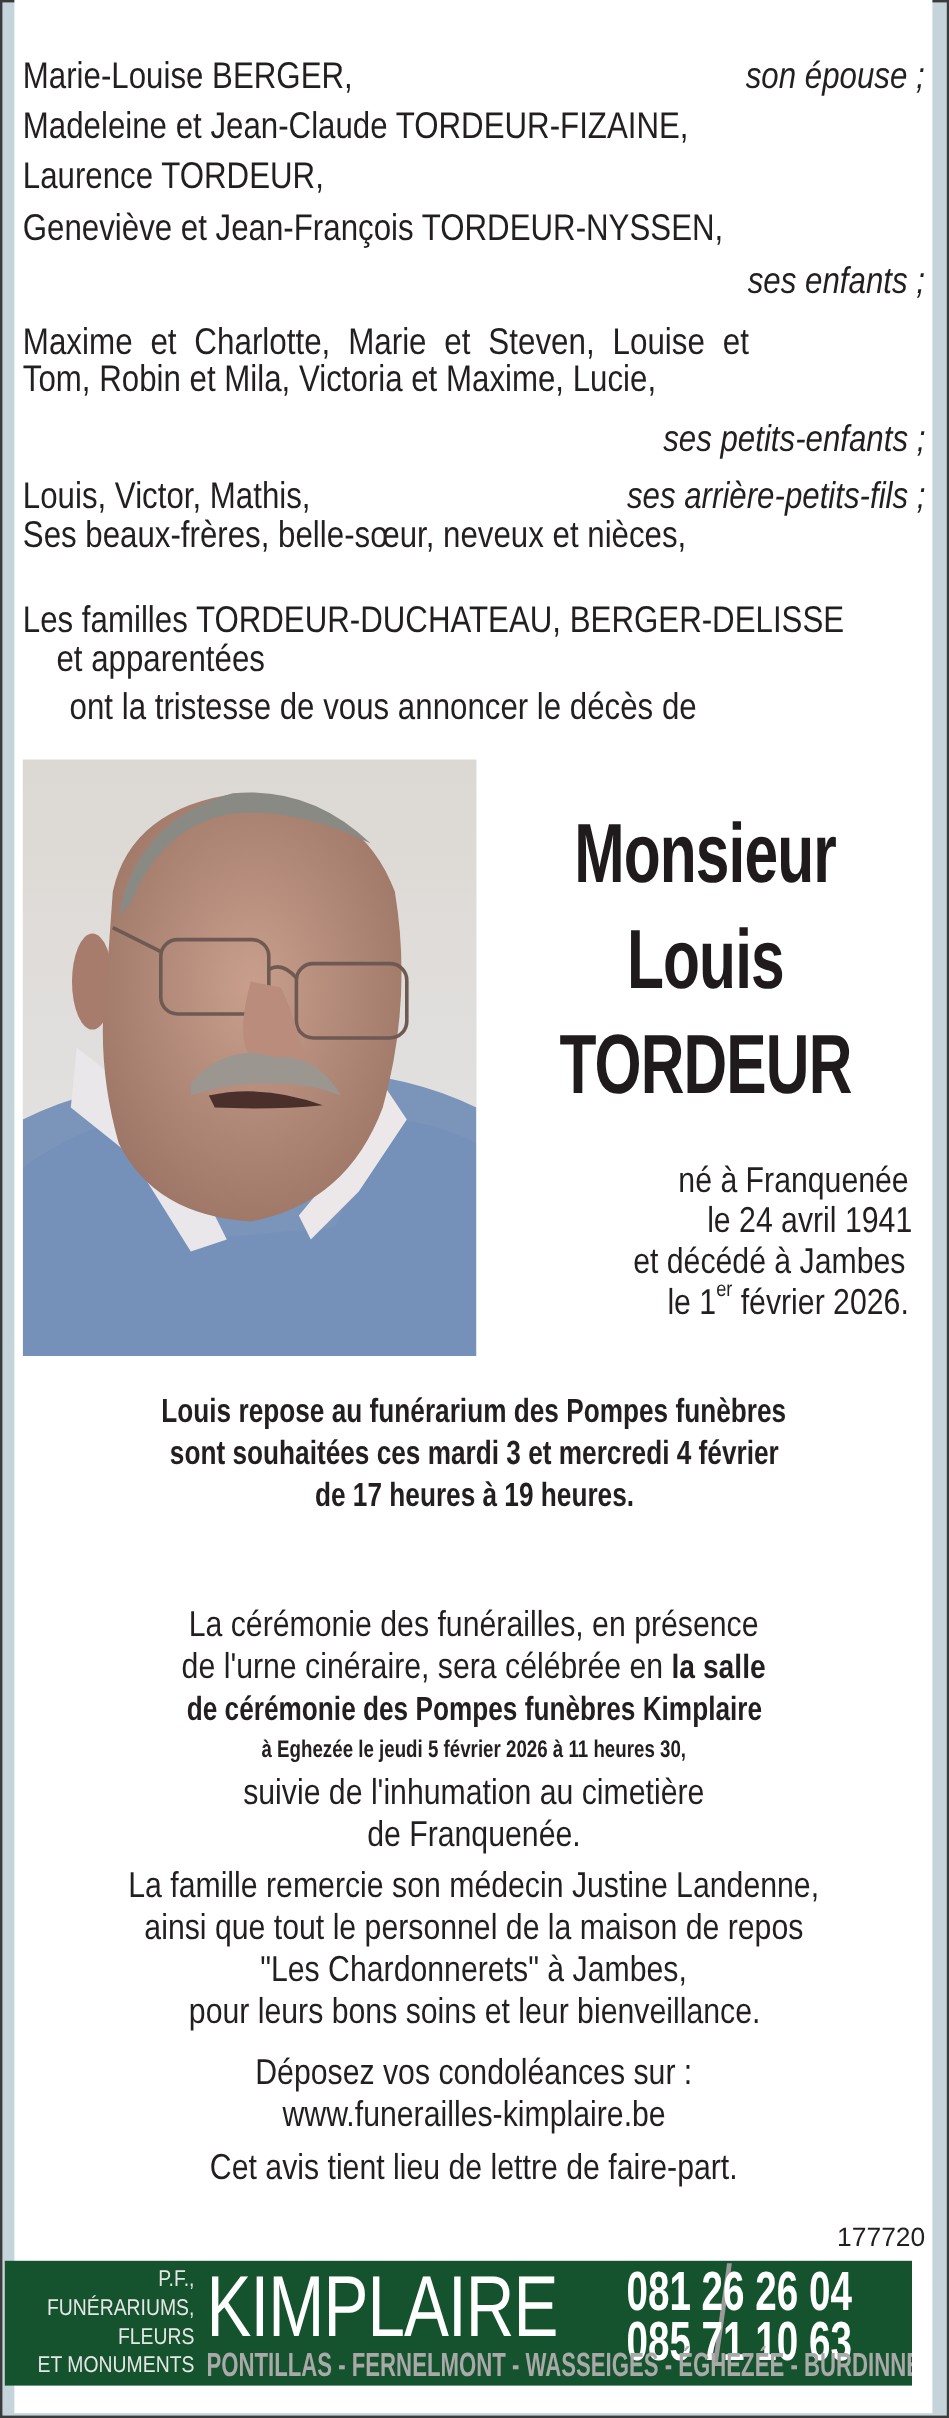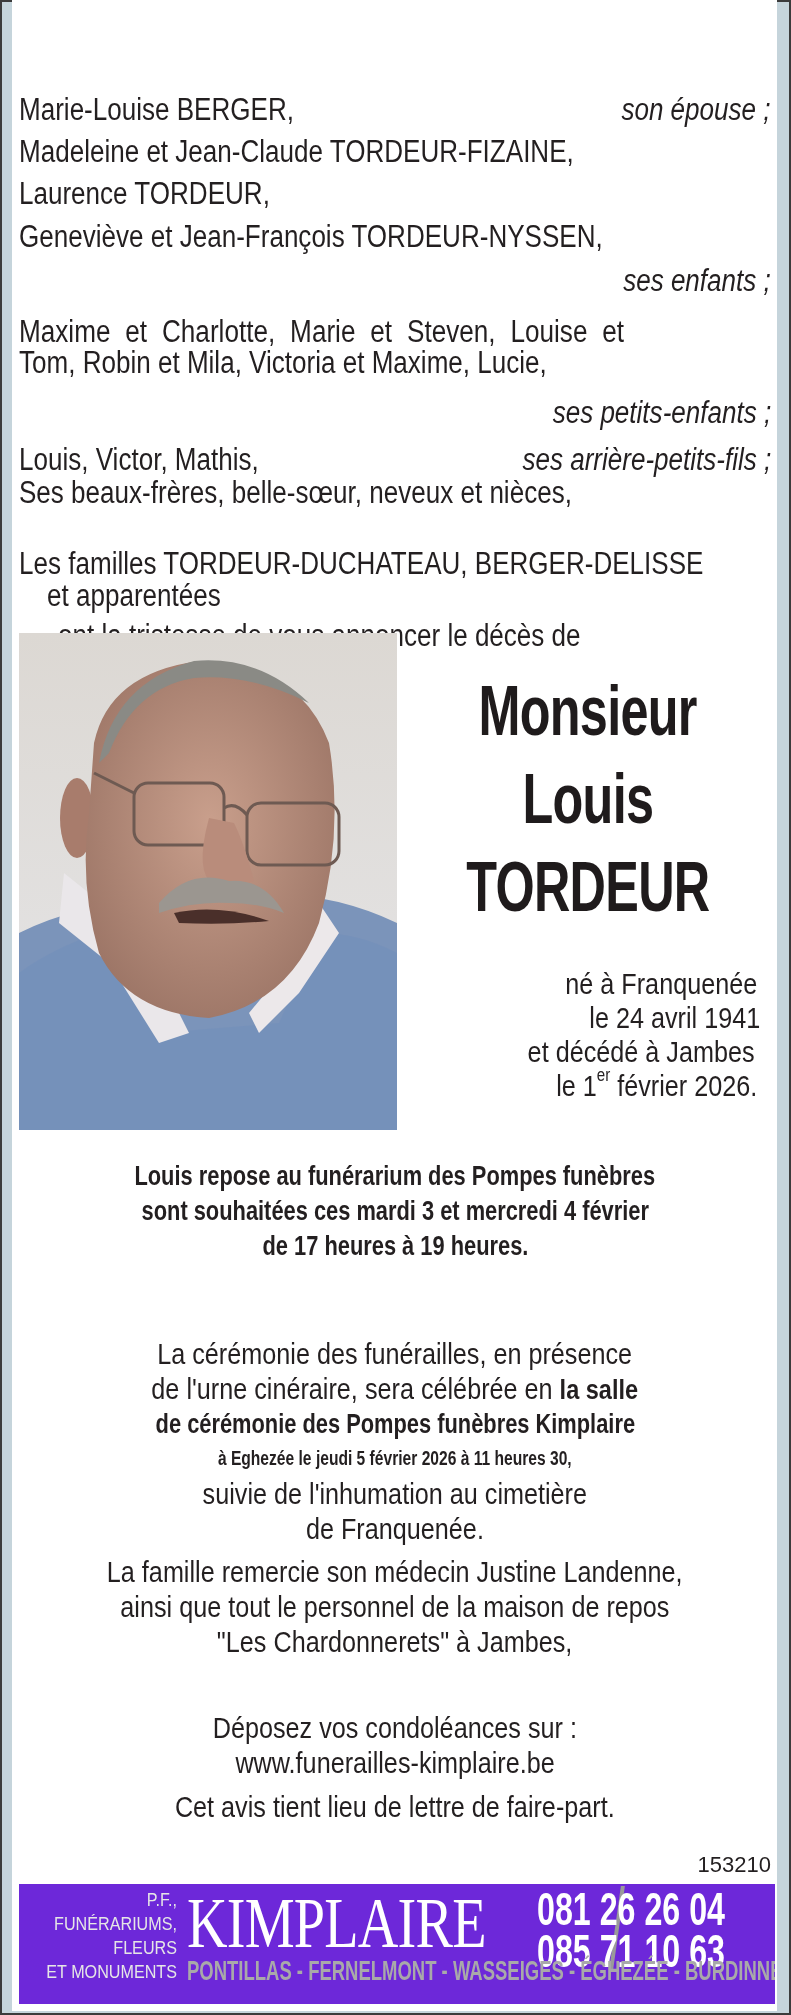--- a/index.html
+++ b/index.html
@@ -7,45 +7,45 @@
          font-family: "Liberation Sans", "DejaVu Sans", sans-serif; color: #231f20; }
   .frame { position: absolute; left: 0; top: 0; width: 791px; height: 2015px;
            box-sizing: border-box; border: 2px solid #3b3b3b; background: #c5d4db; }
   .paper { position: absolute; left: 12px; top: 0; width: 765px; height: 2011px; background: #ffffff; }
 
   
   .cond { display: inline-block; transform-origin: left center; transform: scaleX(0.84); white-space: nowrap; }
   .cond-r { display: inline-block; transform-origin: right center; transform: scaleX(0.84); white-space: nowrap; }
   .cond-c { display: inline-block; transform-origin: center center; transform: scaleX(0.84); white-space: nowrap; }
 
-  .line { position: absolute; left: 19px; width: 752px; font-size: 31px; line-height: 40px; height: 40px; margin-top: 47px; }
+  .line { position: absolute; left: 19px; width: 752px; font-size: 31px; line-height: 40px; height: 40px; }
   .line .role { position: absolute; right: 0; top: 0; font-style: italic; }
 
   
   .photo { position: absolute; left: 19px; top: 633px; width: 378px; height: 497px; overflow: hidden; background: #d9d6d1; }
   .photo svg { display: block; }
 
   
   .title { position: absolute; left: 400px; width: 376px; text-align: center; font-weight: bold;
            font-size: 70px; line-height: 70px; color: #1f1b1c; letter-spacing: -1px; }
   .dates { position: absolute; left: 400px; width: 376px; text-align: right; font-size: 30px; line-height: 34px; }
   .dates sup { font-size: 18px; line-height: 0; position: relative; top: -4px; }
 
   .para { position: absolute; left: 14px; width: 762px; text-align: center; font-size: 30px; line-height: 35px; }
   .para .row { display: block; height: 35px; white-space: nowrap; }
   .bold { font-weight: bold; }
 
   .refnum { position: absolute; right: 20px; top: 1852px; font-size: 22px; line-height: 26px; color: #231f20; }
 
   
-  .banner { position: absolute; left: 19px; top: 1884px; width: 756px; height: 120px; background: #6d28d9; overflow: hidden; }
+  .banner { position: absolute; left: 4px; top: 1884px; width: 756px; height: 104px; background: #14532d; overflow: hidden; }
   .banner .services { position: absolute; left: 0; top: 4px; width: 158px; text-align: right; color: #e6e6e6;
                       font-size: 19px; line-height: 24px; }
   .banner .services span { display: block; transform-origin: right center; transform: scaleX(0.85); white-space: nowrap; }
-  .banner .brand { position: absolute; left: 168px; top: 0px; color: #ffffff; font-family: Liberation Serif, serif;
+  .banner .brand { position: absolute; left: 168px; top: 0px; color: #ffffff; font-family: Liberation Sans, sans-serif;
                    font-size: 72px; line-height: 78px; letter-spacing: -1px; }
   .banner .brand span { display: inline-block; transform-origin: left center; transform: scaleX(0.78); }
   .banner .phones { position: absolute; left: 518px; top: 4px; width: 236px; color: #ffffff; font-weight: bold;
                     font-size: 46px; line-height: 42px; }
   .banner .phones .ph { display: block; white-space: nowrap; transform-origin: left center; transform: scaleX(0.7); }
   .banner .slash { position: absolute; left: 596px; top: 2px; width: 4px; height: 84px; background: #9a9a9a; transform: skewX(-8deg); }
   .banner .towns { position: absolute; left: 168px; top: 72px; color: #a9a9a9; font-weight: bold; font-size: 28px; line-height: 30px; }
   .banner .towns span { display: inline-block; transform-origin: left center; transform: scaleX(0.66); white-space: nowrap; }
 </style>
 </head>
@@ -174,32 +174,33 @@
   <span class="row bold" style="font-size:28px"><span class="cond-c" style="transform:scaleX(0.78)">de cérémonie des Pompes funèbres Kimplaire</span></span>
   <span class="row bold" style="font-size:20px"><span class="cond-c" style="transform:scaleX(0.78)">à Eghezée le jeudi 5 février 2026 à 11 heures 30,</span></span>
   <span class="row"><span class="cond-c">suivie de l'inhumation au cimetière</span></span>
   <span class="row"><span class="cond-c">de Franquenée.</span></span>
 </div>
 
 <div class="para" style="top:1554px">
   <span class="row"><span class="cond-c">La famille remercie son médecin Justine Landenne,</span></span>
   <span class="row"><span class="cond-c">ainsi que tout le personnel de la maison de repos</span></span>
   <span class="row"><span class="cond-c">"Les Chardonnerets" à Jambes,</span></span>
+  <span class="row"><span class="cond-c">pour leurs bons soins et leur bienveillance.</span></span>
 </div>
 
 <div class="para" style="top:1710px">
   <span class="row"><span class="cond-c">Déposez vos condoléances sur :</span></span>
   <span class="row"><span class="cond-c">www.funerailles-kimplaire.be</span></span>
 </div>
 
 <div class="para" style="top:1789px">
   <span class="row"><span class="cond-c">Cet avis tient lieu de lettre de faire-part.</span></span>
 </div>
 
-<div class="refnum">153210</div>
+<div class="refnum">177720</div>
 
 <div class="banner">
   <div class="services">
     <span>P.F.,</span>
     <span>FUNÉRARIUMS,</span>
     <span>FLEURS</span>
     <span>ET MONUMENTS</span>
   </div>
   <div class="brand"><span>KIMPLAIRE</span></div>
   <div class="slash"></div>

